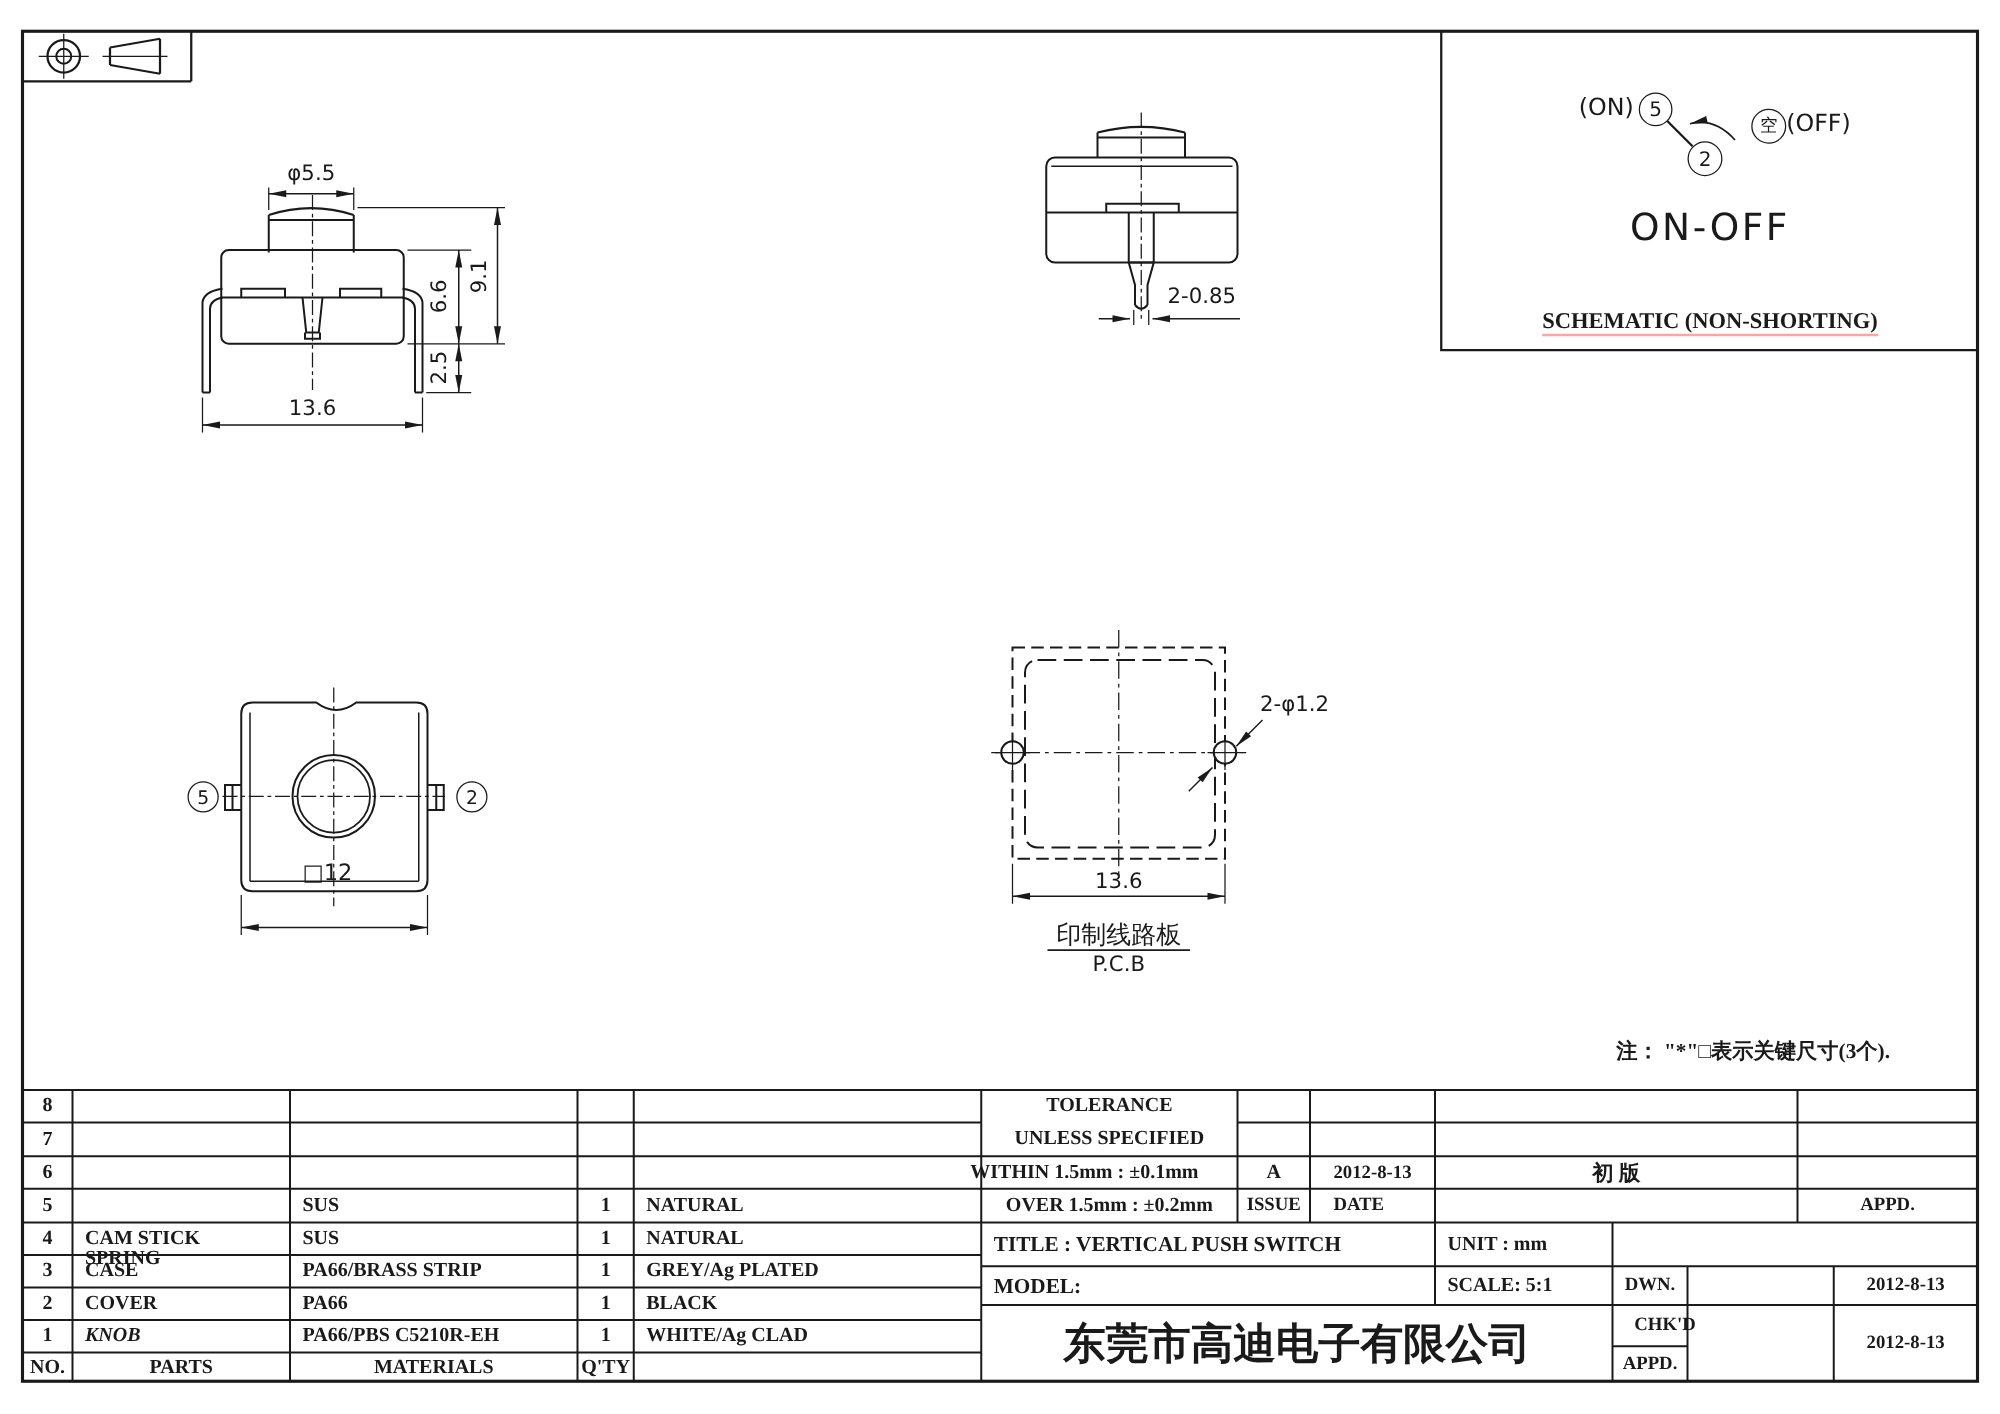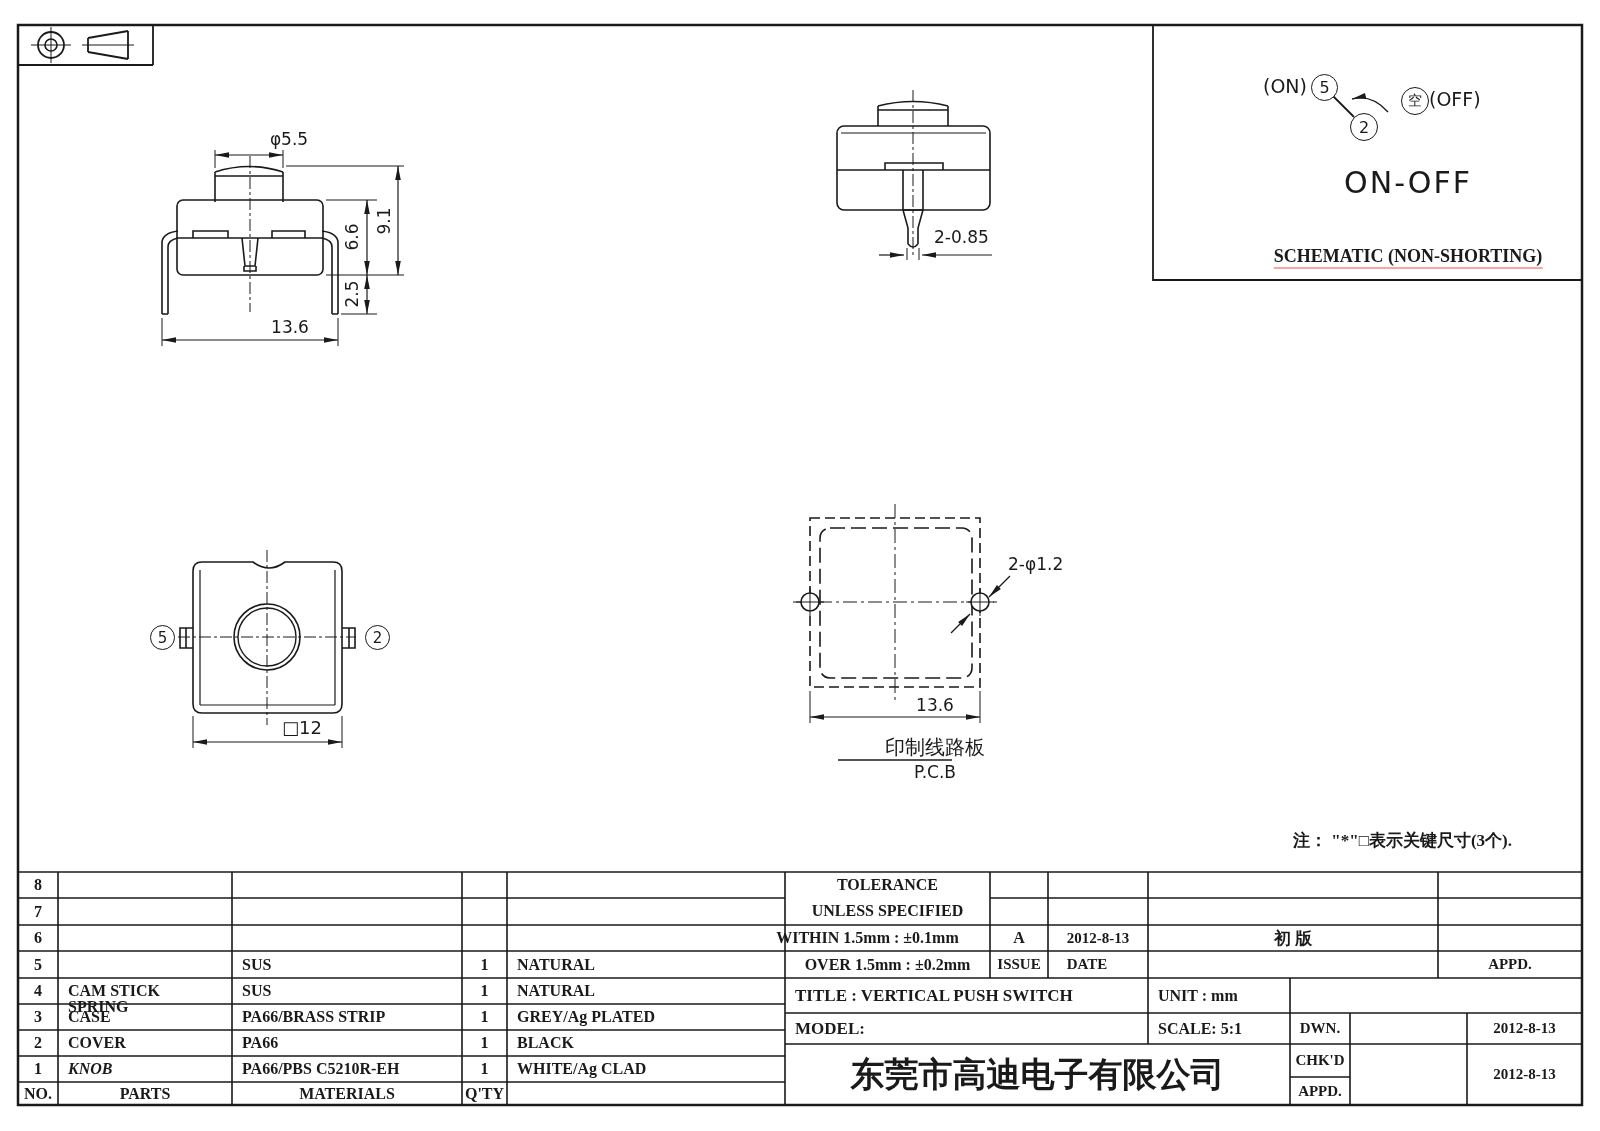--- a/index.html
+++ b/index.html
@@ -2,21 +2,21 @@
 <html><head>
 <meta charset="utf-8">
 <style>
   html,body{margin:0;padding:0;background:#fff;}
   .sheet{position:relative;width:1600px;height:1131px;background:#ffffff;overflow:hidden;
          font-family:"Liberation Sans",sans-serif;color:#1a1a1a;}
   svg{position:absolute;left:0;top:0;}
   .t{position:absolute;color:#1a1a1a;white-space:nowrap;line-height:1;}
   .san{font-family:"DejaVu Sans","Liberation Sans",sans-serif;}
   .ser{font-family:"Liberation Serif","DejaVu Sans",serif;font-weight:bold;}
-  .c{transform:translateX(-50%);margin-left:40px;}
+  .c{transform:translateX(-50%);}
   .r90{transform:translate(-50%,-50%) rotate(-90deg);}
   .cell{position:absolute;display:flex;align-items:center;color:#1a1a1a;
         font-family:"Liberation Serif","DejaVu Sans",serif;font-weight:bold;white-space:nowrap;}
   .cc{justify-content:center;}
   .circ{position:absolute;border:1.8px solid #1a1a1a;border-radius:50%;
         display:flex;align-items:center;justify-content:center;background:#fff;
         font-family:"DejaVu Sans",sans-serif;color:#1a1a1a;}
   .caption-u{border-bottom:2px solid #fca5a5;padding-bottom:2px;}
 </style>
 </head>
@@ -142,21 +142,21 @@
 
 <span class="t san" style="left:934px;top:229px;font-size:17px;"></span>
 <span class="t san" style="left:934px;top:229px;font-size:17px;">2-0.85</span>
 
 <div class="circ" style="left:150px;top:625px;width:23px;height:23px;font-size:15px;">
       <span>5</span>
     </div>
 <div class="circ" style="left:365px;top:625px;width:23px;height:23px;font-size:15px;">
       <span>2</span>
     </div>
-<span class="t san c" style="left:262px;top:719px;font-size:18px;">□12</span>
+<span class="t san c" style="left:262px;top:690px;font-size:18px;">□12</span>
 
 <span class="t san" style="left:1008px;top:556px;font-size:17px;">2-φ1.2</span>
 <span class="t san c" style="left:895px;top:697px;font-size:17px;">13.6</span>
 <span class="t san c" style="left:895px;top:737px;font-size:20px;">印制线路板</span>
 <span class="t san c" style="left:895px;top:764px;font-size:17px;">P.C.B</span>
 
 <span class="t ser" style="left:1293px;top:832px;font-size:17px;">注： "*"□表示关键尺寸(3个).</span>
 
 <span class="t san" style="left:1263px;top:77px;font-size:19px;">(ON)</span>
 <div class="circ" style="left:1311px;top:74px;width:25px;height:25px;font-size:16px;">
@@ -317,21 +317,21 @@
     </div>
 <div class="cell" style="left:1158px;top:1013px;width:130px;height:31px;font-size:16px;">
       <span>SCALE:  5:1</span>
     </div>
 <div class="cell cc" style="left:1290px;top:1013px;width:60px;height:31px;font-size:15px;">
       <span>DWN.</span>
     </div>
 <div class="cell cc" style="left:1467px;top:1013px;width:115px;height:31px;font-size:15px;">
       <span>2012-8-13</span>
     </div>
-<div class="cell cc" style="left:1290px;top:1044px;width:60px;height:33px;font-size:15px;">
+<div class="cell cc" style="left:1290px;top:1044px;width:60px;height:33px;font-size:15px;padding-left:12px;">
       <span>CHK'D</span>
     </div>
 <div class="cell cc" style="left:1467px;top:1044px;width:115px;height:61px;font-size:15px;">
       <span>2012-8-13</span>
     </div>
 <div class="cell cc" style="left:1290px;top:1077px;width:60px;height:28px;font-size:15px;">
       <span>APPD.</span>
     </div>
 <div class="cell cc" style="left:785px;top:1044px;width:505px;height:61px;font-size:34px;font-family:'DejaVu Sans',sans-serif;font-weight:bold;">
       <span>东莞市高迪电子有限公司</span>

